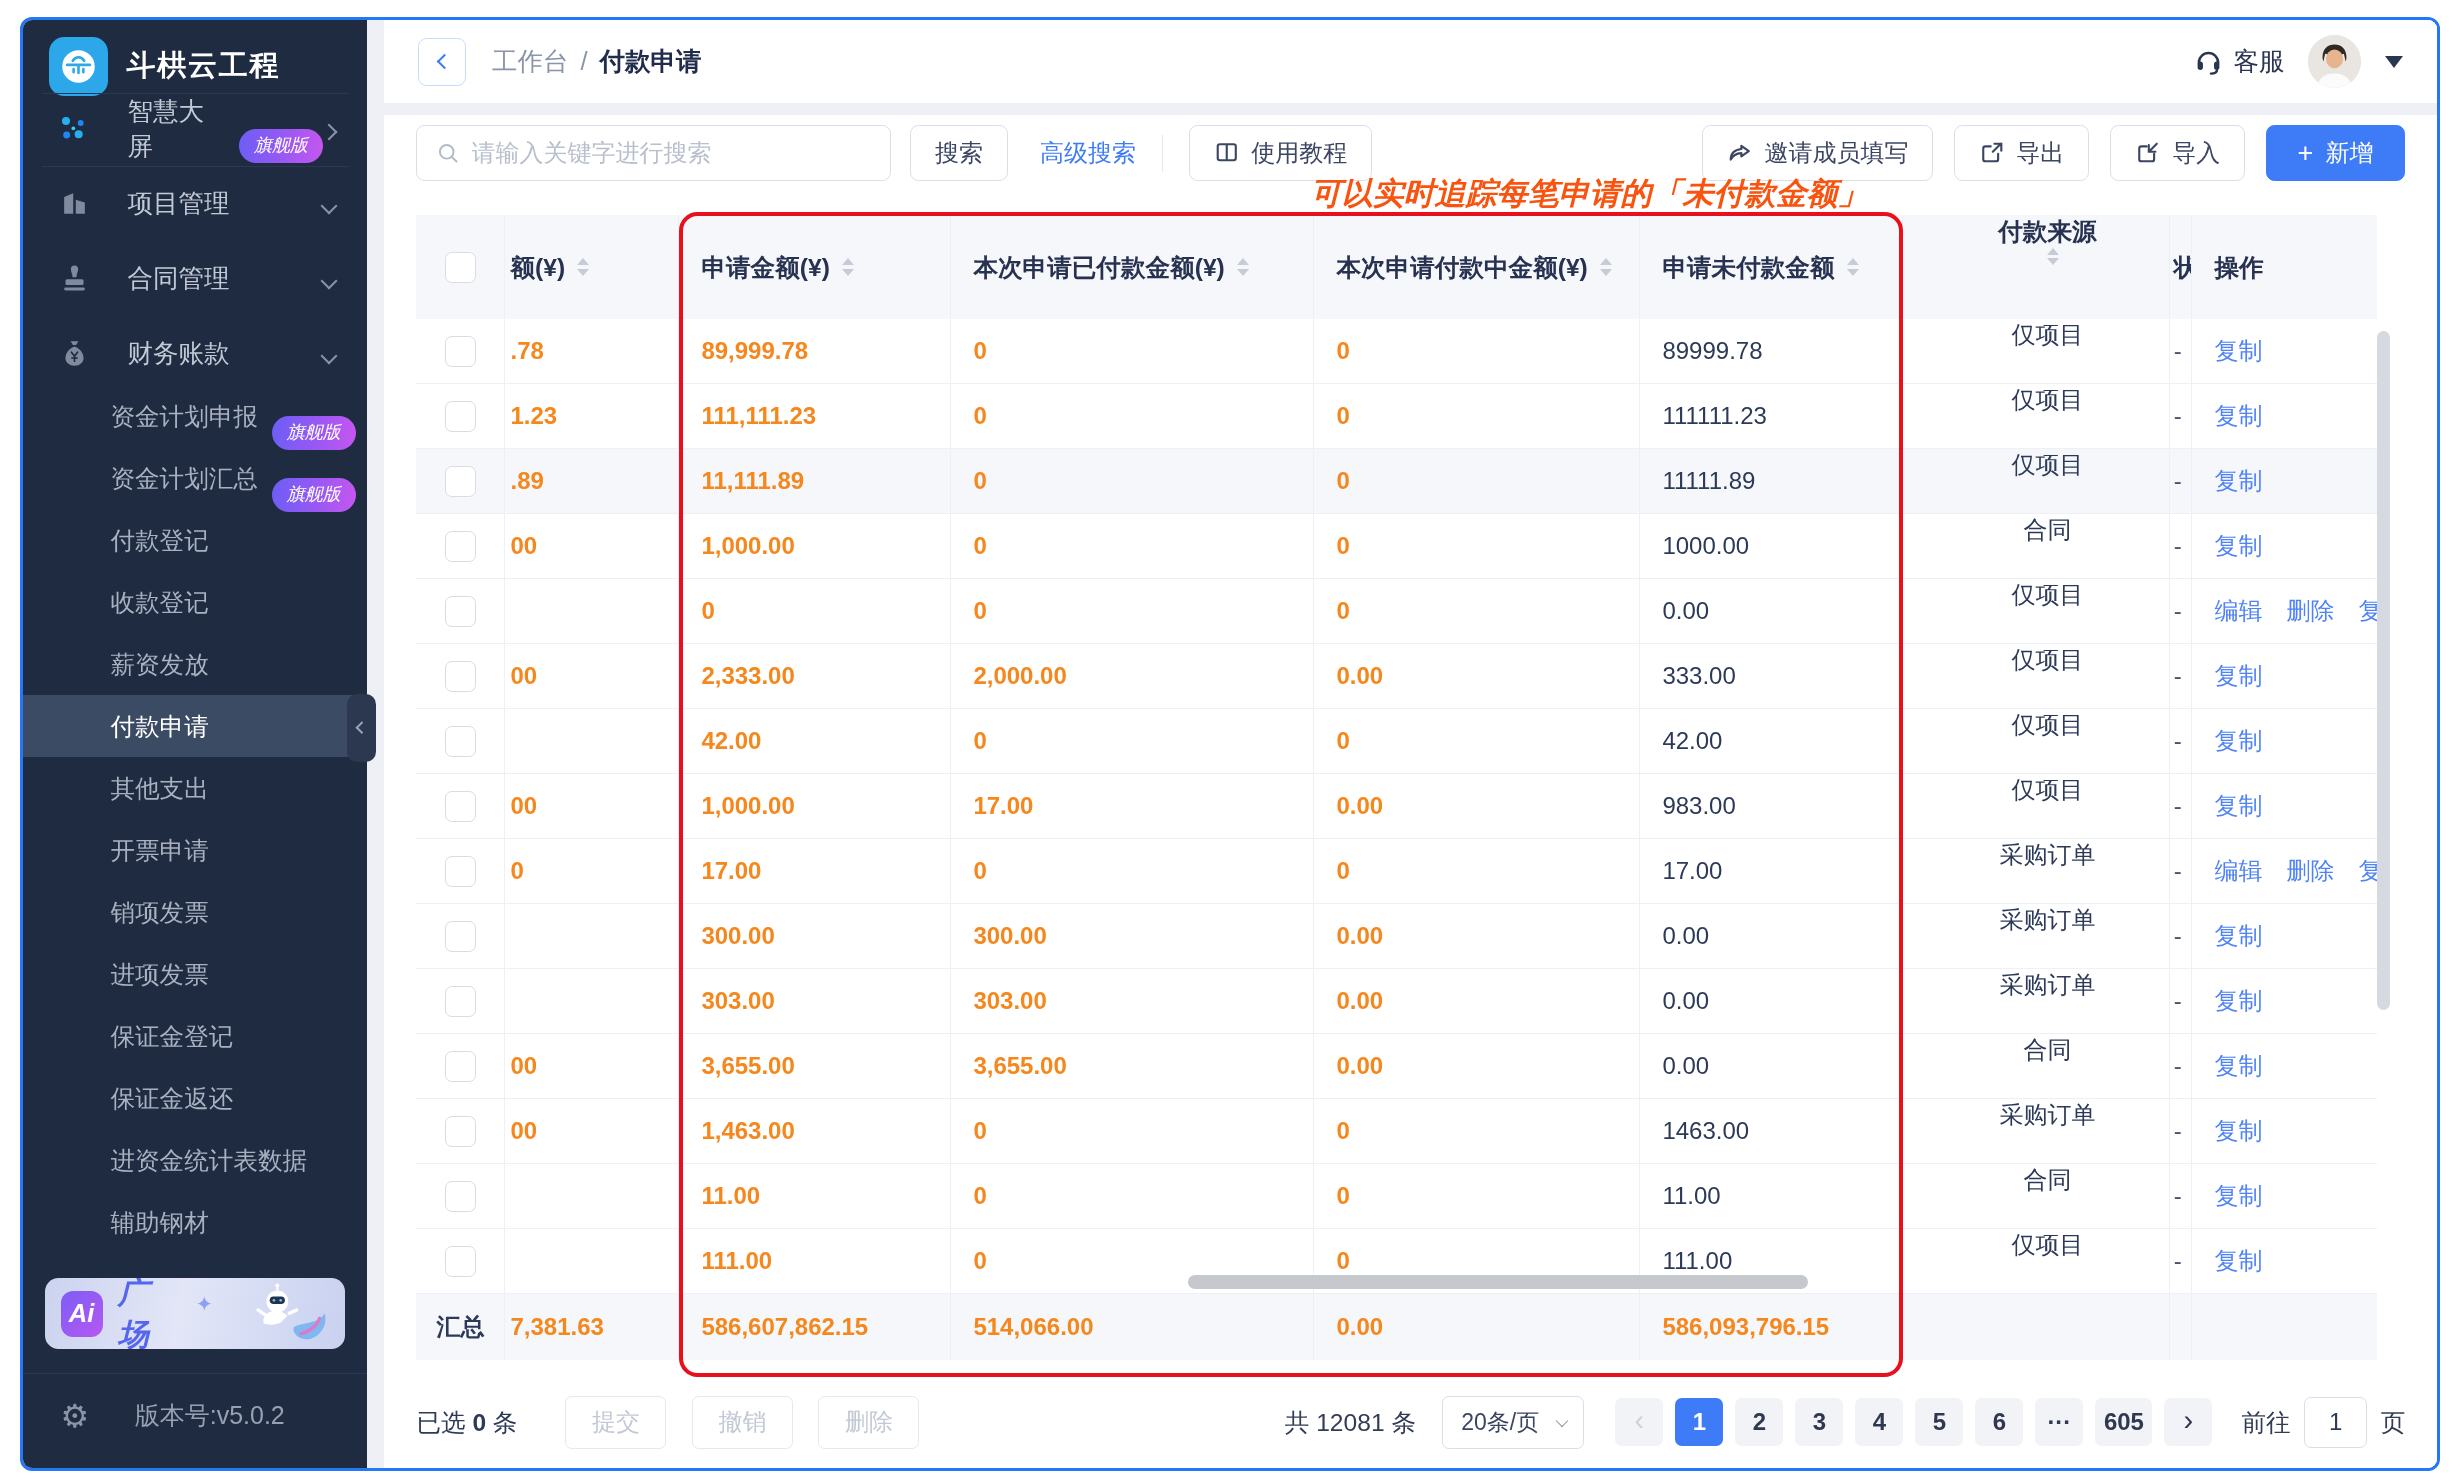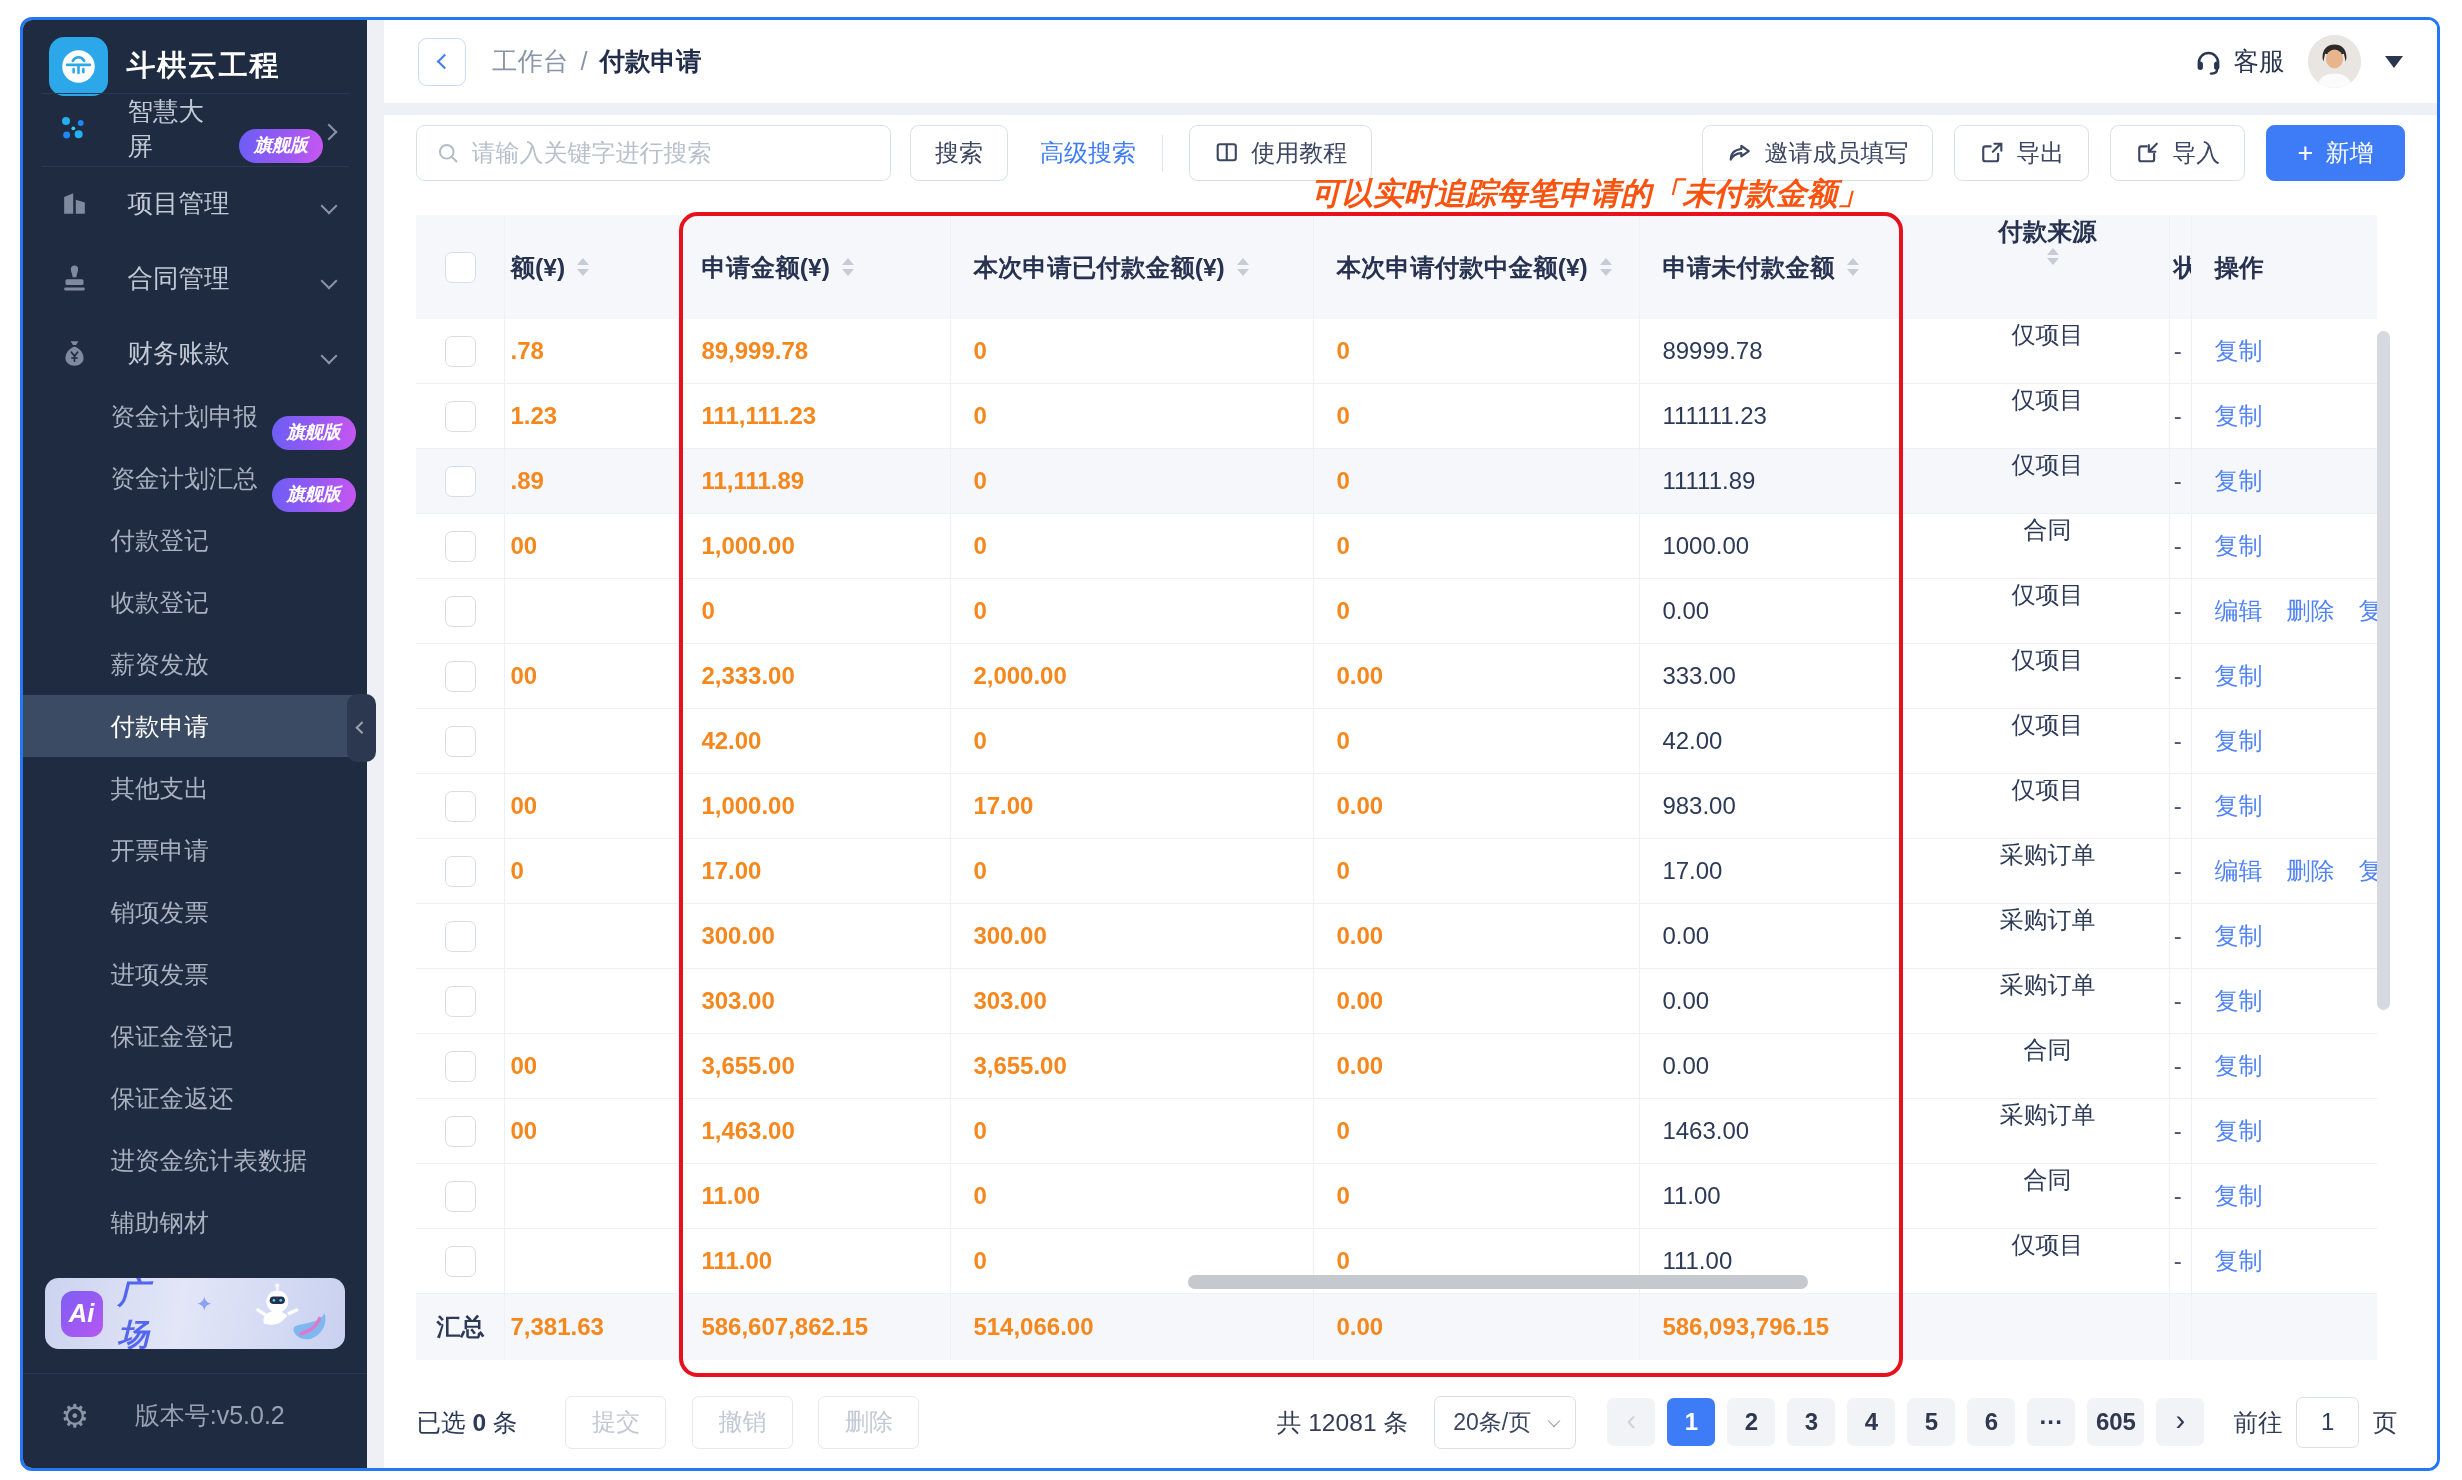--- a/index.html
+++ b/index.html
@@ -21,21 +21,21 @@
 
   .menu-item { position:absolute; left:0; right:0; height:68px; display:flex; align-items:center; padding:0 0 0 34px; color:#c2c9d6; font-size:25.5px; cursor:pointer; }
   .menu-item .mi-icon { width:34px; height:34px; margin-right:36px; flex-shrink:0; display:flex; align-items:center; justify-content:center; }
   .mi-smart { top:75px; } .mi-g0 { top:149px; } .mi-g1 { top:224px; } .mi-g2 { top:299px; }
 
   .chev { display:inline-block; width:12px; height:12px; border-right:2.5px solid #8a93a6; border-bottom:2.5px solid #8a93a6; }
   .chev-right { transform:rotate(-45deg); }
   .chev-down  { transform:rotate(45deg); }
   .mi-caret { margin-left:auto; margin-right:32px; }
 
-  .vip-badge { margin-left:13.6px; padding:4.2px 15.3px 6px; border-radius:848px; font-size:18px; font-style:italic; font-weight:700; color:#fff;
+  .vip-badge { margin-left:13.6px; padding:4.2px 15.3px 6px; border-radius:848px; font-size:18px; font-style:italic; font-weight:400; color:#fff;
                background:linear-gradient(95deg,#6c5ef6 0%,#9a58f3 55%,#c756f0 100%); white-space:nowrap;margin-top:34px; }
 
   .submenu { position:absolute; top:365px; left:0; right:0; }
   .sub-item { height:62px; display:flex; align-items:center; padding-left:87px; color:#a9b1c1; font-size:24.6px; cursor:pointer; }
   .sub-item.active { background:#3c4b64; color:#ffffff; }
 
   .collapse-tab { position:absolute; top:674px; right:-8.5px; width:29px; height:68px; background:#2b3850; border-radius:10.2px;
                   display:flex; align-items:center; justify-content:center; }
   .collapse-tab .chev { width:9.3px; height:9.3px; transform:rotate(135deg); border-color:#9aa3b3; }
 
@@ -110,21 +110,21 @@
   .tri-down { width:0; height:0; border-left:6.8px solid transparent; border-right:6.8px solid transparent; border-top:7.6px solid #c6cbd6; }
   .op-link { color:#5083f7; cursor:pointer; margin-right:24px; white-space:nowrap; }
   .sum-label { font-weight:700; color:#2c3a58; }
 
   .red-box { position:absolute; top:192px; left:295px; width:1224px; height:1165px; border:4.2px solid #e8101c; border-radius:18.7px; z-index:5; pointer-events:none; }
 
   .h-thumb { position:absolute; top:1255px; left:804px; width:620px; height:14.4px; border-radius:7.6px; background:#c5c8cd; z-index:4; cursor:pointer; }
   .v-thumb { position:absolute; top:311px; left:1993px; width:12.7px; height:679px; border-radius:6.8px; background:#d6d9df; z-index:4; cursor:pointer; }
 
   
-  .page-footer { position:absolute; top:1369px; left:32px; right:40px; height:66px; display:flex; align-items:center; }
+  .page-footer { position:absolute; top:1369px; left:32px; right:32px; height:66px; display:flex; align-items:center; }
   .sel-text { font-size:24.6px; color:#2c3a58; }
   .sel-count { font-weight:700; margin:0 6.8px; }
   .btn-disabled { height:53px; padding:0 25.5px; border:1.7px solid #e5e8ef; border-radius:6.8px; background:#fff; color:#c2c8d4; font-size:24px; margin-left:25.5px; font-family:inherit; cursor:default; }
   .btn-disabled:first-of-type { margin-left:48px; }
   .foot-right { margin-left:auto; display:flex; align-items:center; }
   .total-text { font-size:24.6px; color:#333c55; margin-right:25.5px; }
   .page-size { height:53px; border:1.7px solid #d9dee8; border-radius:6.8px; background:#fff; display:flex; align-items:center; gap:17px; padding:0 18.7px; font-size:23px; color:#3a4560; cursor:pointer; margin-right:31px; }
   .page-size .chev { width:8.5px; height:8.5px; border-width:1.7px; transform:rotate(45deg) translateY(-2.5px); }
   .pager { display:flex; align-items:center; gap:12px; }
   .pg { min-width:48px; height:48px; padding:0 8.5px; border-radius:6.8px; background:#f2f3f6; color:#2f3850; font-size:24px; font-weight:700; display:flex; align-items:center; justify-content:center; cursor:pointer; }

